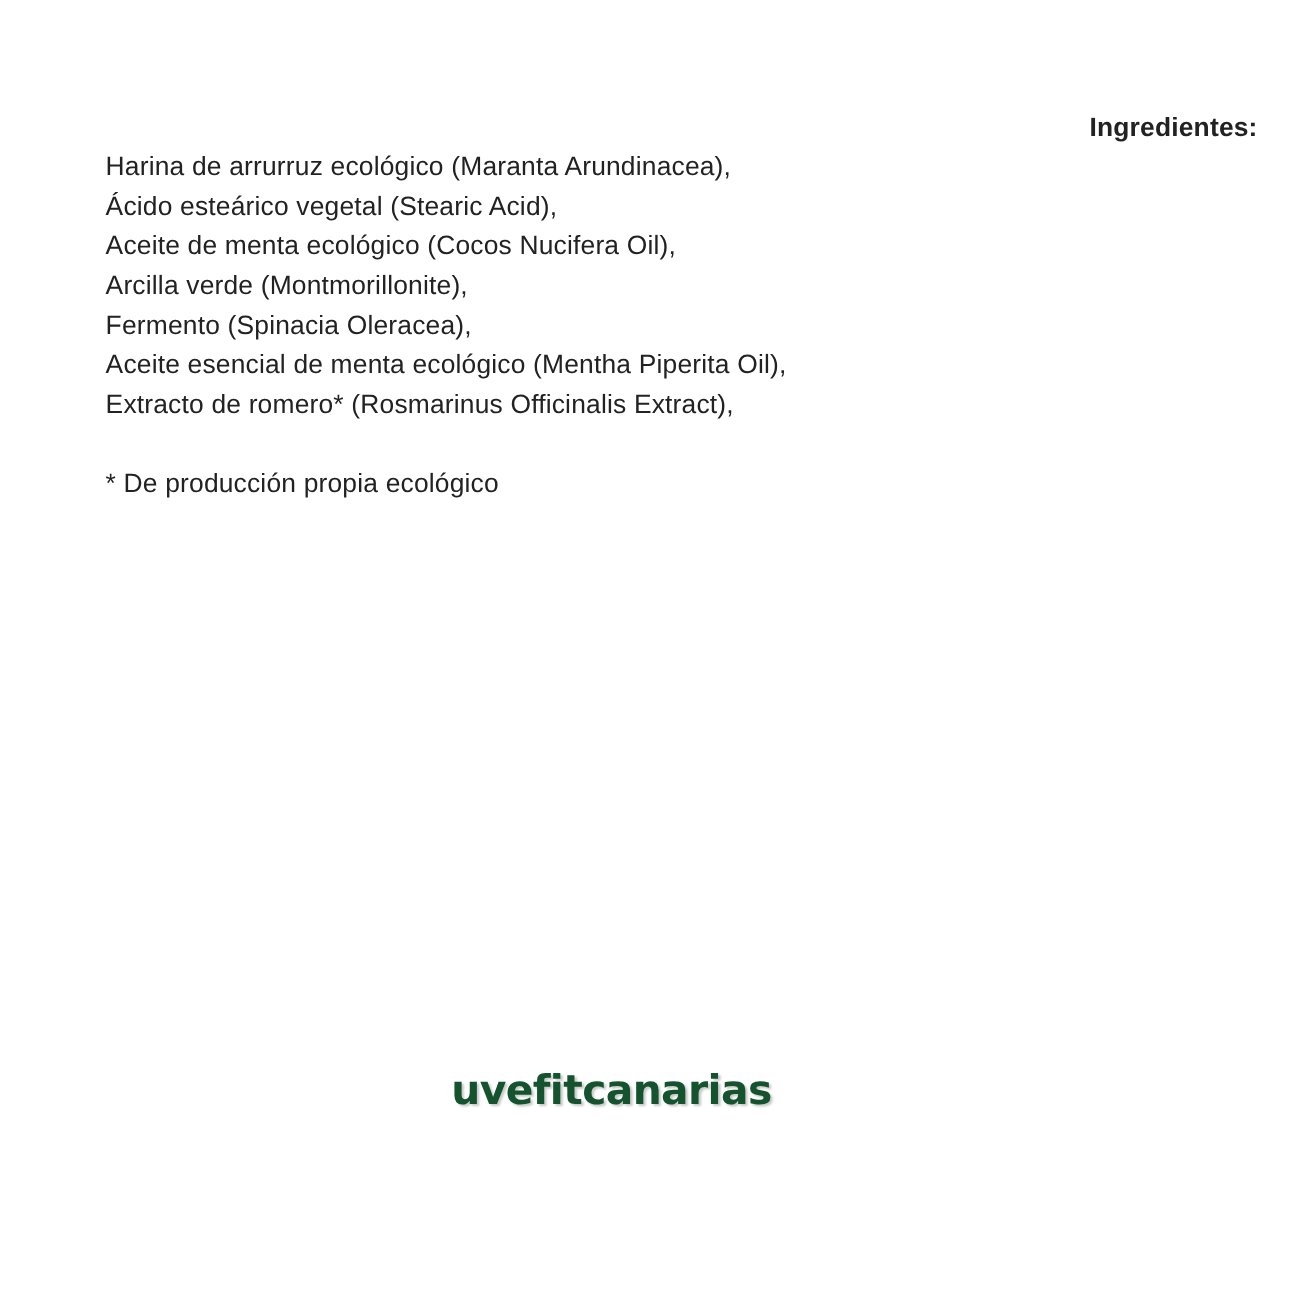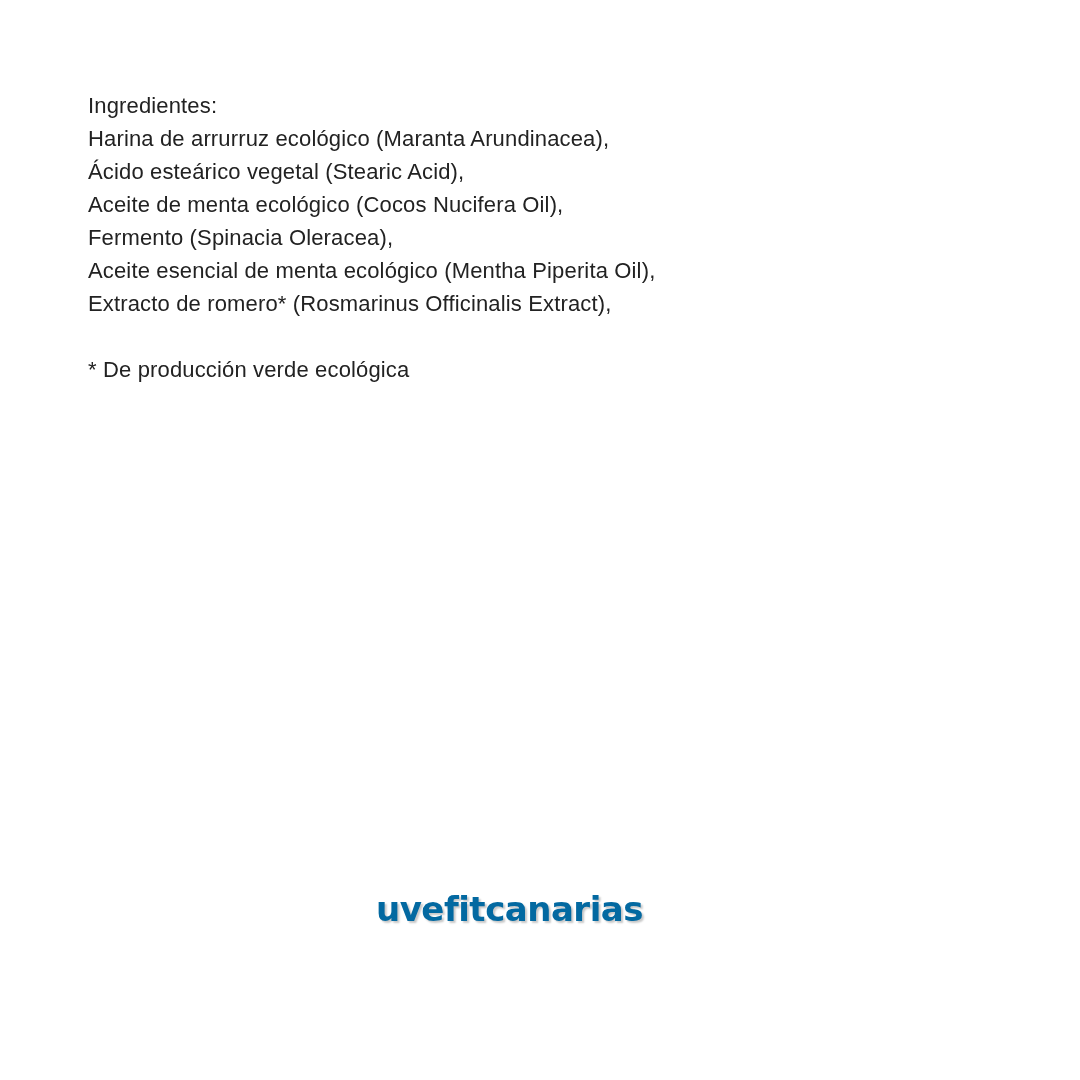--- a/index.html
+++ b/index.html
@@ -18,52 +18,54 @@
     .content {
       position: absolute;
       left: 88px;
       top: 89px;
       width: 960px;
       font-size: 22px;
       line-height: 33px;
       letter-spacing: 0.15px;
     }
     .heading {
-      font-weight: normal;
+      font-weight: bold;
       display: block;
+      text-align: right;
     }
     .line {
       display: block;
       white-space: normal;
     }
     .spacer {
       display: block;
       height: 33px;
     }
     .watermark {
       position: absolute;
       left: 376px;
       top: 887px;
       font-family: "DejaVu Sans", "Liberation Sans", sans-serif;
       font-weight: bold;
       font-size: 34px;
       line-height: 44px;
-      color: #0369a1;
+      color: #14532d;
       text-shadow: 2px 2px 2px rgba(0,0,0,0.22);
       letter-spacing: -0.5px;
     }
   </style>
 </head>
 <body>
 
 <div class="content">
   <span class="heading">Ingredientes:</span>
   <span class="line">Harina de arrurruz ecológico (Maranta Arundinacea),</span>
   <span class="line">Ácido esteárico vegetal (Stearic Acid),</span>
   <span class="line">Aceite de menta ecológico (Cocos Nucifera Oil),</span>
+  <span class="line">Arcilla verde (Montmorillonite),</span>
   <span class="line">Fermento (Spinacia Oleracea),</span>
   <span class="line">Aceite esencial de menta ecológico (Mentha Piperita Oil),</span>
   <span class="line">Extracto de romero* (Rosmarinus Officinalis Extract),</span>
   <span class="spacer"></span>
-  <span class="line">* De producción verde ecológica</span>
+  <span class="line">* De producción propia ecológico</span>
 </div>
 
 <div class="watermark">uvefitcanarias</div>
 
 </body></html>

